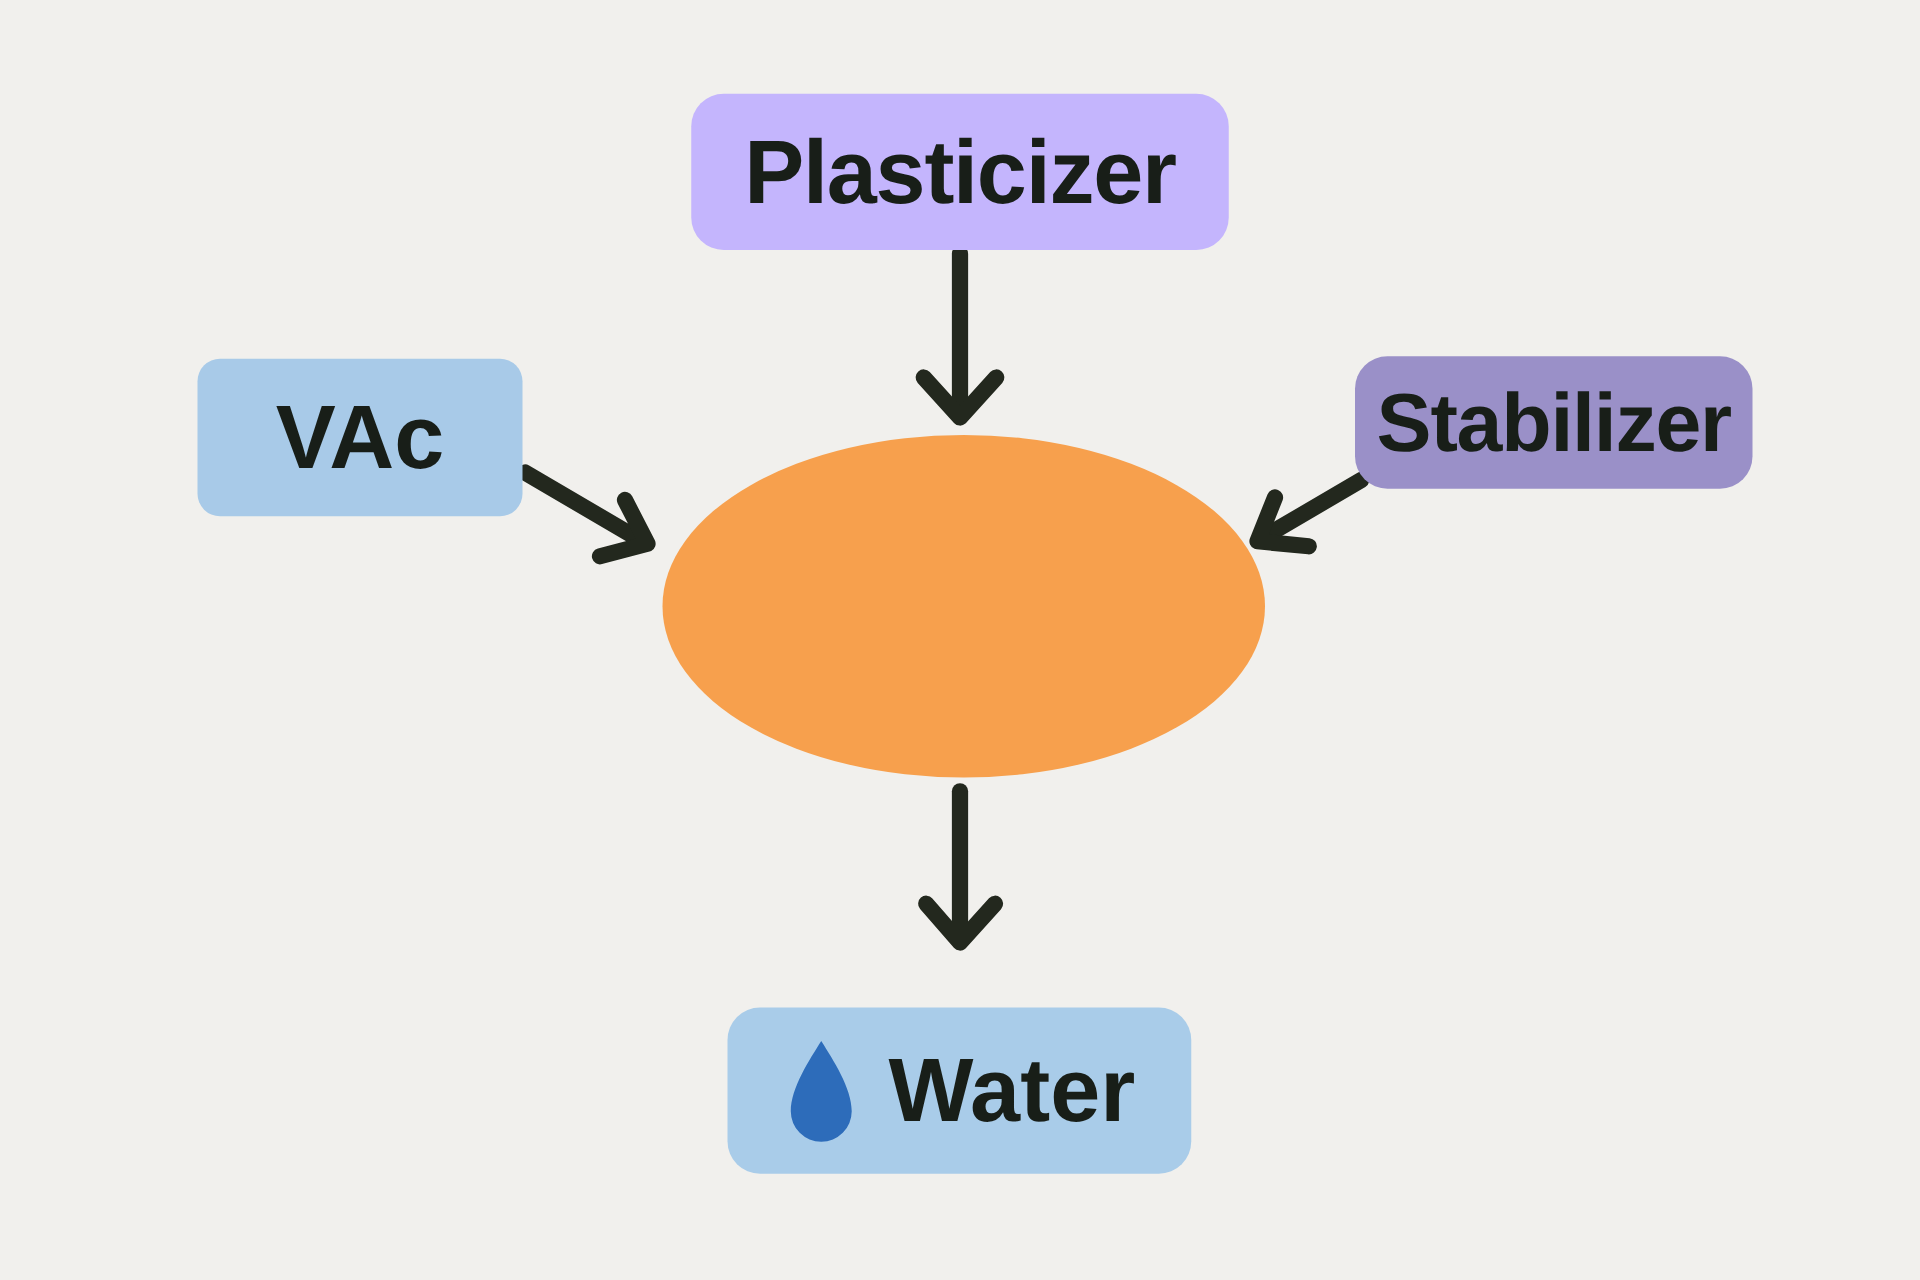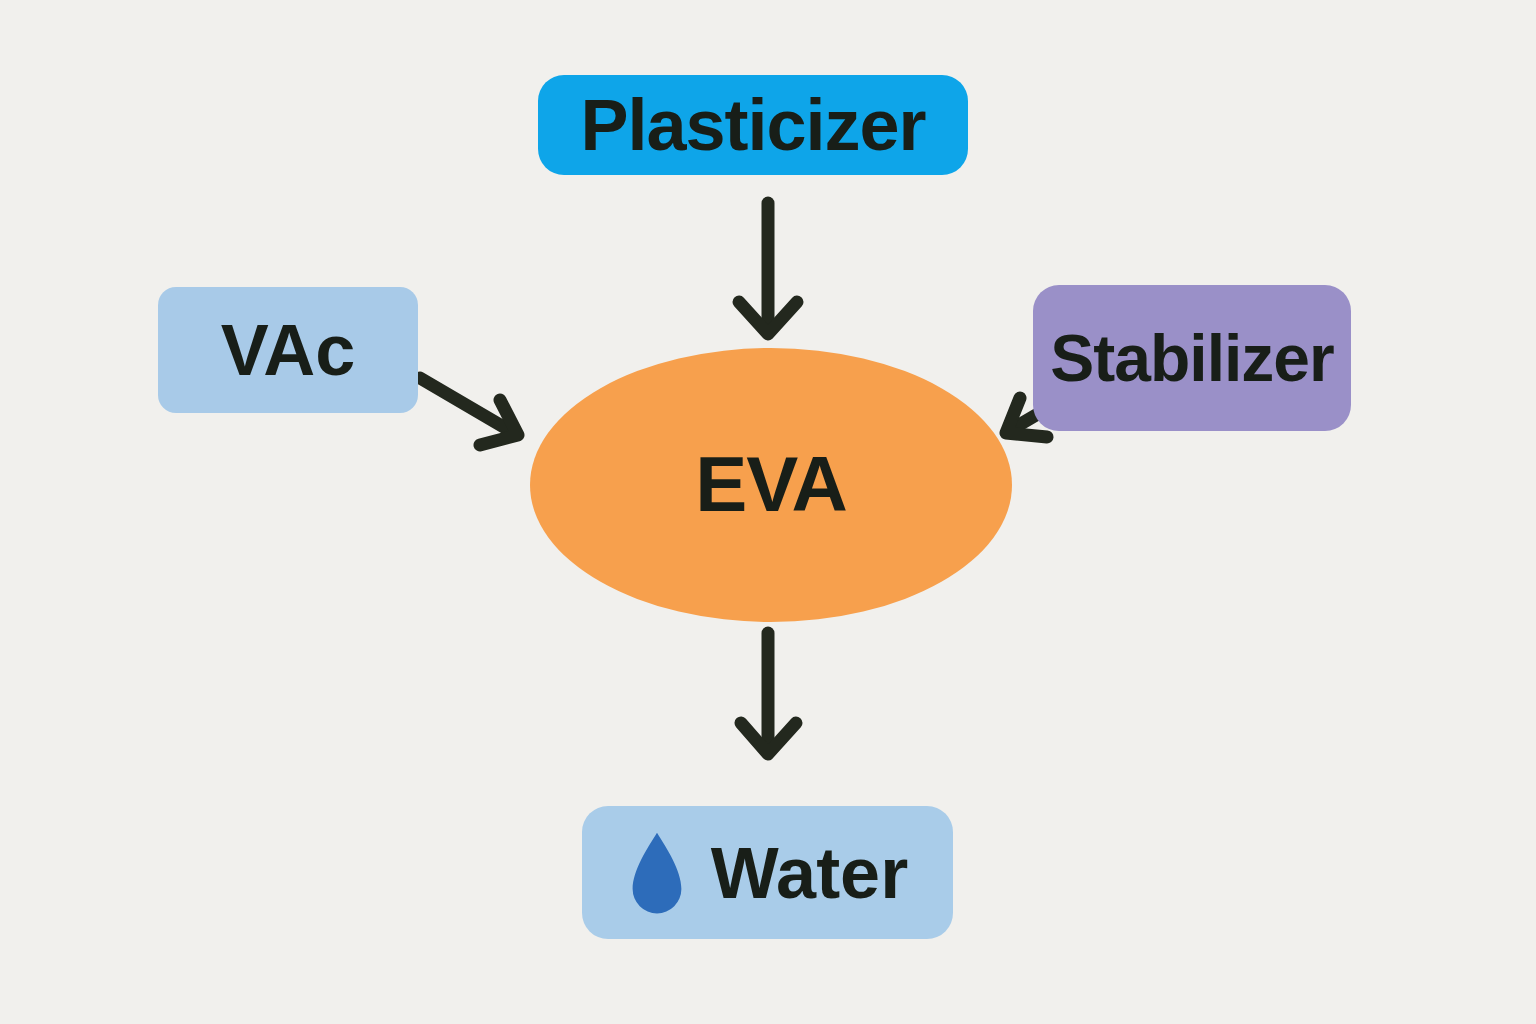--- a/index.html
+++ b/index.html
@@ -31,37 +31,37 @@
   }
   .node {
     position: absolute;
     display: flex;
     align-items: center;
     justify-content: center;
     font-weight: bold;
     text-align: center;
   }
   .node-plasticizer {
-    left: 538px; top: 75px;
-    width: 430px; height: 100px;
-    background: #0ea5e9;
+    left: 553px; top: 75px;
+    width: 430px; height: 125px;
+    background: #c4b5fd;
     border-radius: 26px;
     font-size: 72px;
     letter-spacing: -1px;
   }
   .node-vac {
     left: 158px; top: 287px;
     width: 260px; height: 126px;
     background: #a8cae8;
     border-radius: 18px;
     font-size: 72px;
   }
   .node-stabilizer {
-    left: 1033px; top: 285px;
-    width: 318px; height: 146px;
+    left: 1084px; top: 285px;
+    width: 318px; height: 106px;
     background: #9a90c8;
     border-radius: 26px;
     font-size: 66px;
     letter-spacing: -1px;
   }
   .node-eva {
     left: 530px; top: 348px;
     width: 482px; height: 274px;
     background: #f7a04d;
     border-radius: 50%;
@@ -116,21 +116,20 @@
   <div class="node node-vac">
     <span>VAc</span>
   </div>
 
   <div class="node node-stabilizer">
     <span>Stabilizer</span>
   </div>
 
   <div class="node node-eva">
     <span>
-      <span class="eva-line">EVA</span>
     </span>
   </div>
 
   <div class="node node-water">
     <svg class="drop-icon" viewBox="0 0 64 92" xmlns="http://www.w3.org/2000/svg" aria-hidden="true">
       <path d="M32 2 C 22 18, 6 42, 6 62 A 26 26 0 0 0 58 62 C 58 42, 42 18, 32 2 Z" fill="#2d6cba" stroke="none"></path>
     </svg>
     <span>Water</span>
   </div>
 

